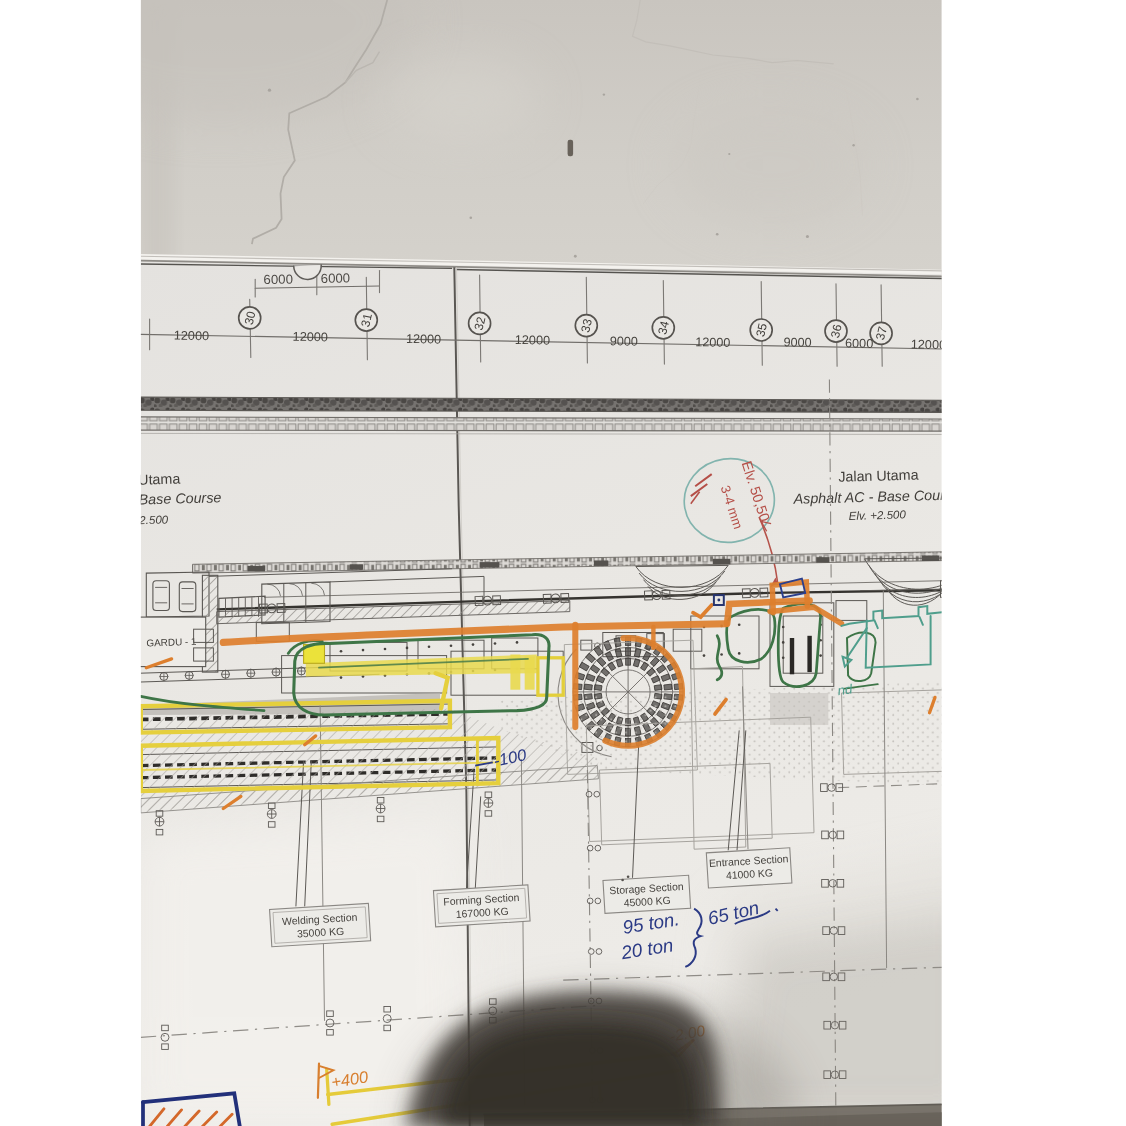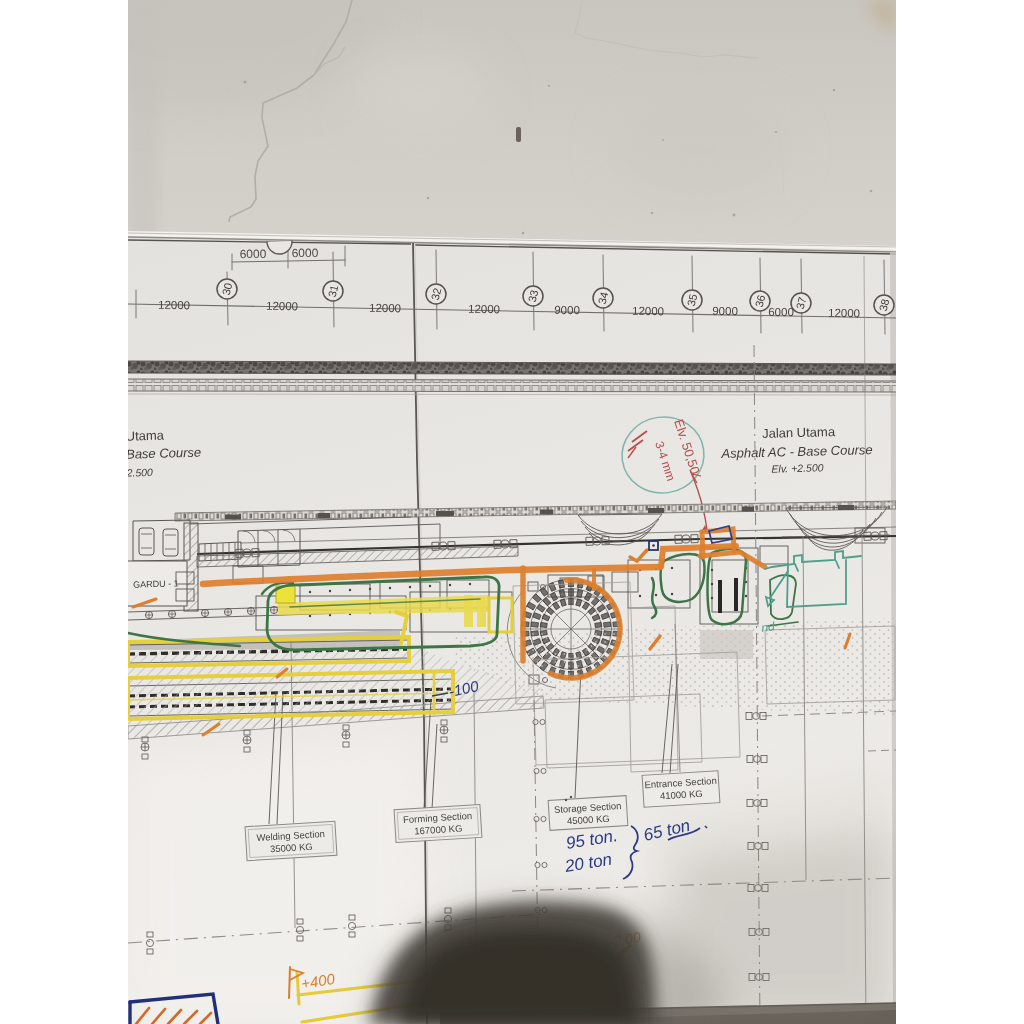--- a/index.html
+++ b/index.html
@@ -1,16 +1,16 @@
 <!DOCTYPE html>
 <html><head>
 <meta charset="utf-8">
 <style>
   html,body{margin:0;padding:0;background:#ffffff;}
-  .page{width:1024px;height:1024px;position:relative;overflow:hidden;background:#ffffff;
+  .page{width:856px;height:1024px;position:relative;overflow:hidden;background:#ffffff;
         font-family:"Liberation Sans", sans-serif;}
   svg{display:block}
 </style>
 </head>
 <body>
 <div class="page">
 <svg width="1024" height="1024" viewBox="0 0 1024 1024" xmlns="http://www.w3.org/2000/svg">
 <defs>
   <linearGradient id="wallg" x1="0" y1="0" x2="0" y2="1">
     <stop offset="0" stop-color="#c9c5bf"></stop>

